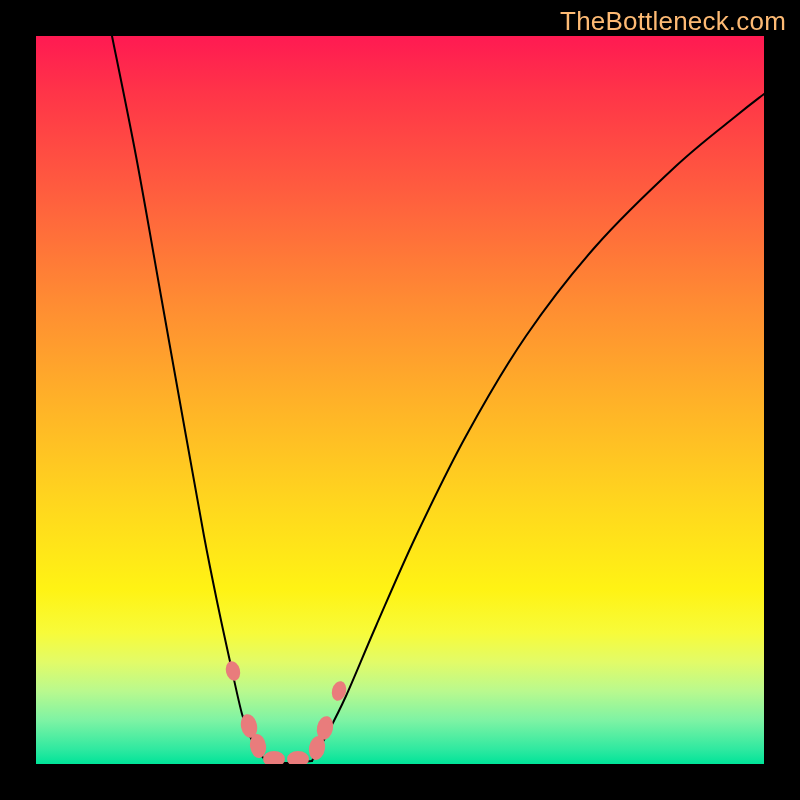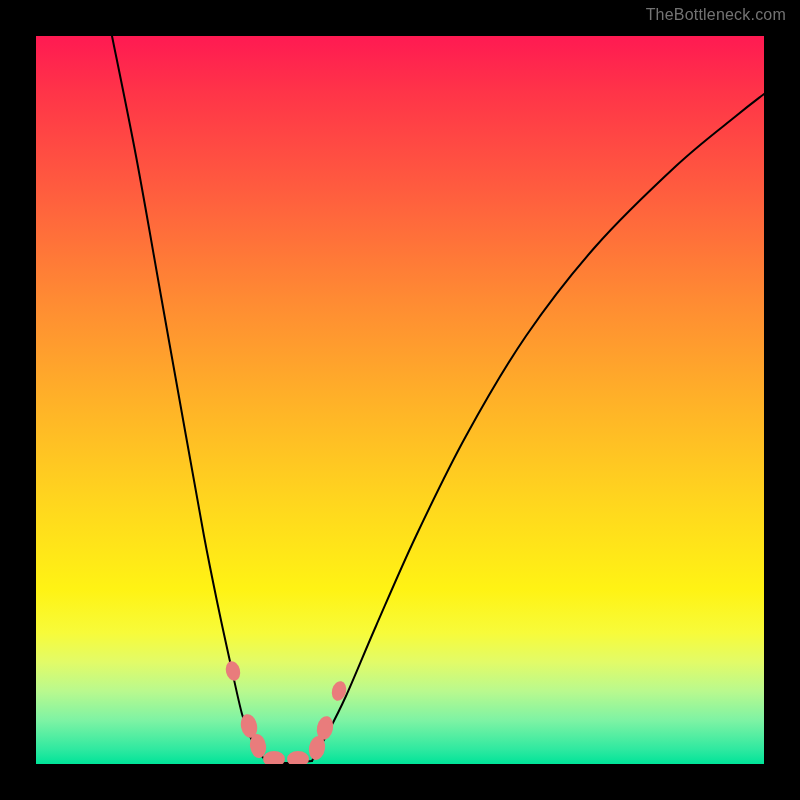--- a/index.html
+++ b/index.html
@@ -30,22 +30,22 @@
       #b9f98e 90%,
       #7ef3a4 94%,
       #2fe9a0 98%,
       #00e499 100%
     );
   }
   .watermark {
     position: absolute;
     top: 6px;
     right: 14px;
-    color: #737373;
-    font-size: 16px;
+    color: #fdba74;
+    font-size: 26px;
     font-weight: 500;
     letter-spacing: 0.2px;
     user-select: none;
   }
   svg.curve {
     position: absolute;
     left: 0;
     top: 0;
     width: 728px;
     height: 728px;

